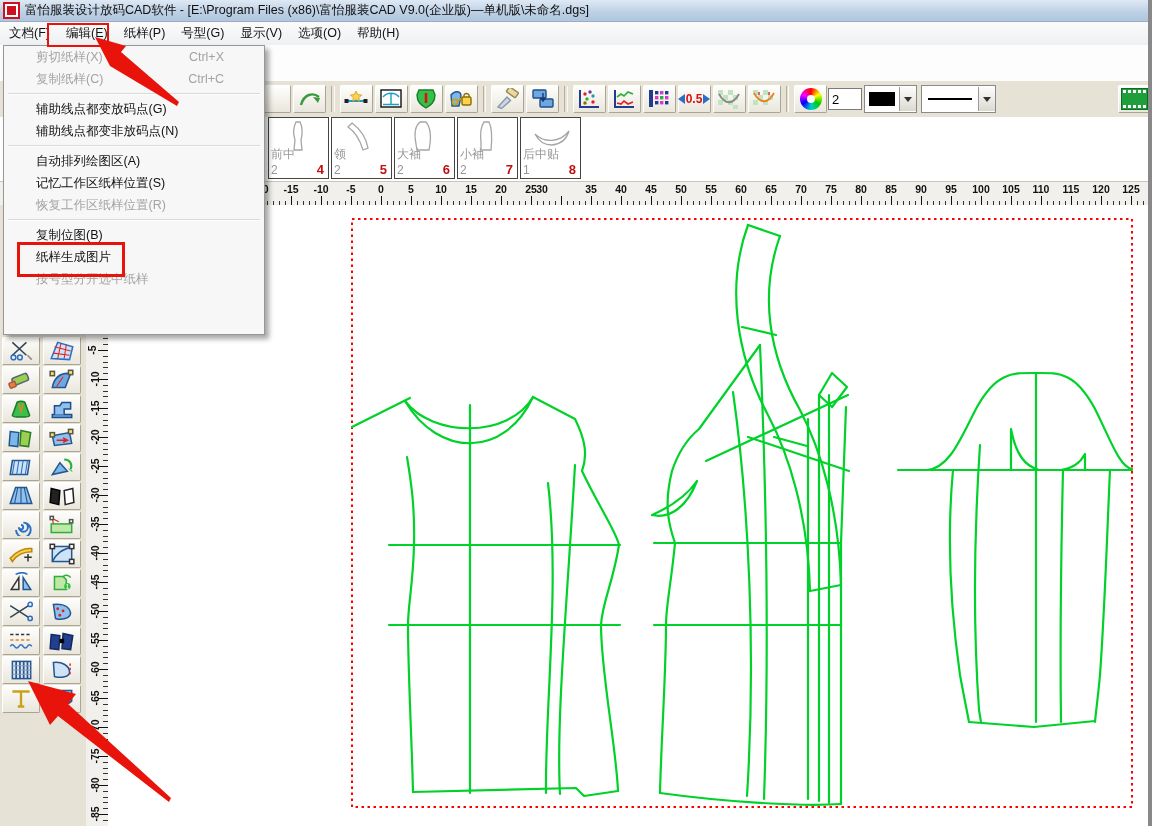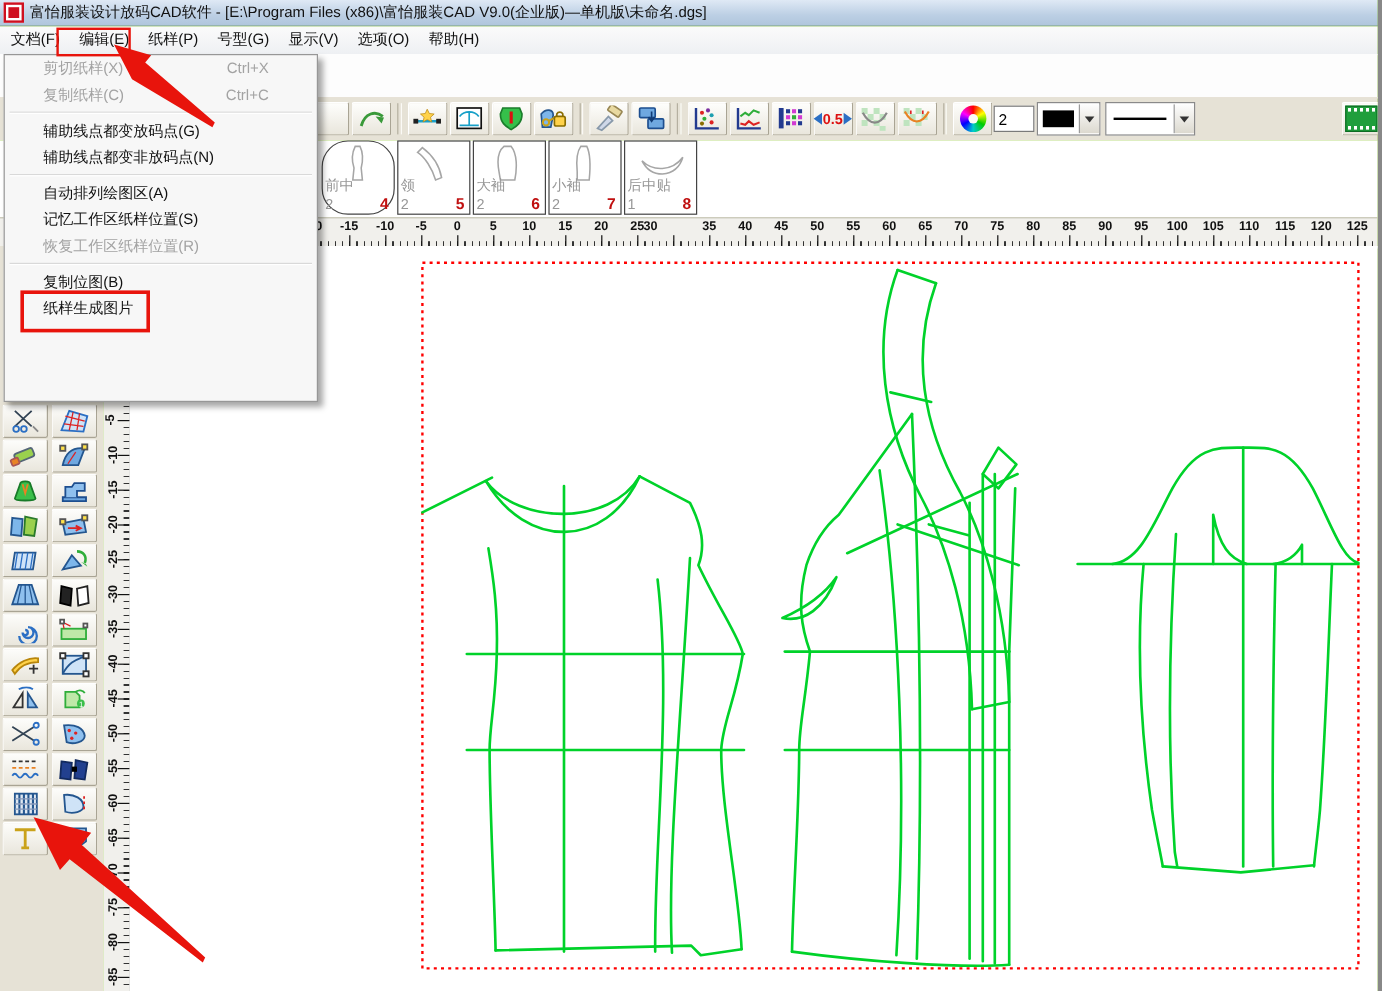--- a/index.html
+++ b/index.html
@@ -37,21 +37,21 @@
   .caret{width:16px;height:24px;border-left:1px solid #9a9a9a;background:linear-gradient(#fdfdfd,#dcd9cf);
     display:flex;align-items:center;justify-content:center;}
   .caret::after{content:"";width:0;height:0;border-left:4px solid transparent;border-right:4px solid transparent;border-top:5px solid #333;}
   .film{width:26px;height:20px;background:#1f9e3c;position:relative;border:1px solid #0d6b24;}
   .film::before,.film::after{content:"";position:absolute;left:1px;right:1px;height:3px;
     background:repeating-linear-gradient(to right,#fff 0 3px,transparent 3px 5px);}
   .film::before{top:1px;} .film::after{bottom:1px;}
   
   .patternbar{position:absolute;left:0;top:117px;width:1152px;height:64px;background:#fff;display:flex;}
   .pcell{width:61px;height:62px;border:1px solid #444;margin-right:2px;position:relative;background:#fff;box-sizing:border-box;}
-  .pcell:first-child{margin-left:268px;border-radius:22px;}
+  .pcell:first-child{margin-left:268px;}
   .pcell svg{position:absolute;left:10px;top:1px;}
   .pname{position:absolute;left:2px;bottom:15px;font-size:12px;color:#979797;white-space:nowrap;}
   .pcount{position:absolute;left:2px;bottom:1px;font-size:12px;color:#979797;}
   .pnum{position:absolute;right:4px;bottom:1px;font-size:13px;font-weight:bold;color:#c01010;}
   
   .hruler{position:absolute;left:0;top:181px;width:1152px;height:24px;background:#f1f0ec;border-top:1px solid #c9c5b8;border-bottom:1px solid #aaa;
     background-image:repeating-linear-gradient(to right,#333 0 1px,transparent 1px 6px);
     background-size:100% 5px;background-position:3px bottom;background-repeat:no-repeat;}
   .hruler .num{position:absolute;top:1px;transform:translateX(-50%);font-size:10.5px;font-weight:bold;color:#111;}
   .hruler .maj{position:absolute;bottom:0;width:1px;height:10px;background:#111;}
@@ -653,20 +653,24 @@
       </div>
       <div class="msep"></div>
       <div class="mrow">
         <span class="lbl">复制位图(B)</span>
         <span class="sc"></span>
       </div>
       <div class="mrow">
         <span class="lbl">纸样生成图片</span>
         <span class="sc"></span>
       </div>
+      <div class="mrow dis">
+        <span class="lbl">按号型分开选中纸样</span>
+        <span class="sc"></span>
+      </div>
     </div>
 
   <div class="redbox" style="left:47px;top:23px;width:58px;height:20px;"></div>
   <div class="redbox" style="left:17px;top:242px;width:102px;height:29px;border-width:3px;"></div>
 
   <svg class="overlay" width="1152" height="826">
     <polygon points="95,37 126,46 121,52 179,102 177,106 110,66" fill="#e8140c"></polygon>
     <polygon points="28,681 76,694 68,704 171,798 169,802 58,716 50,725" fill="#e8140c"></polygon>
   </svg>
 </div>

